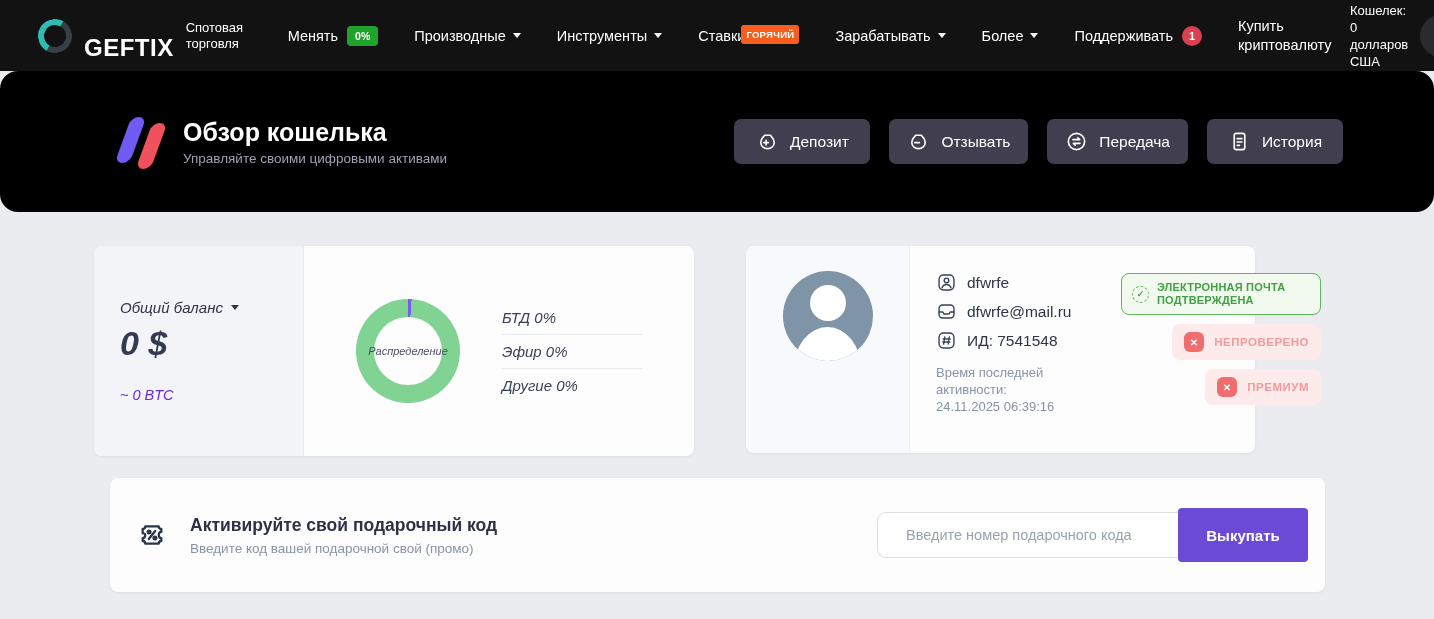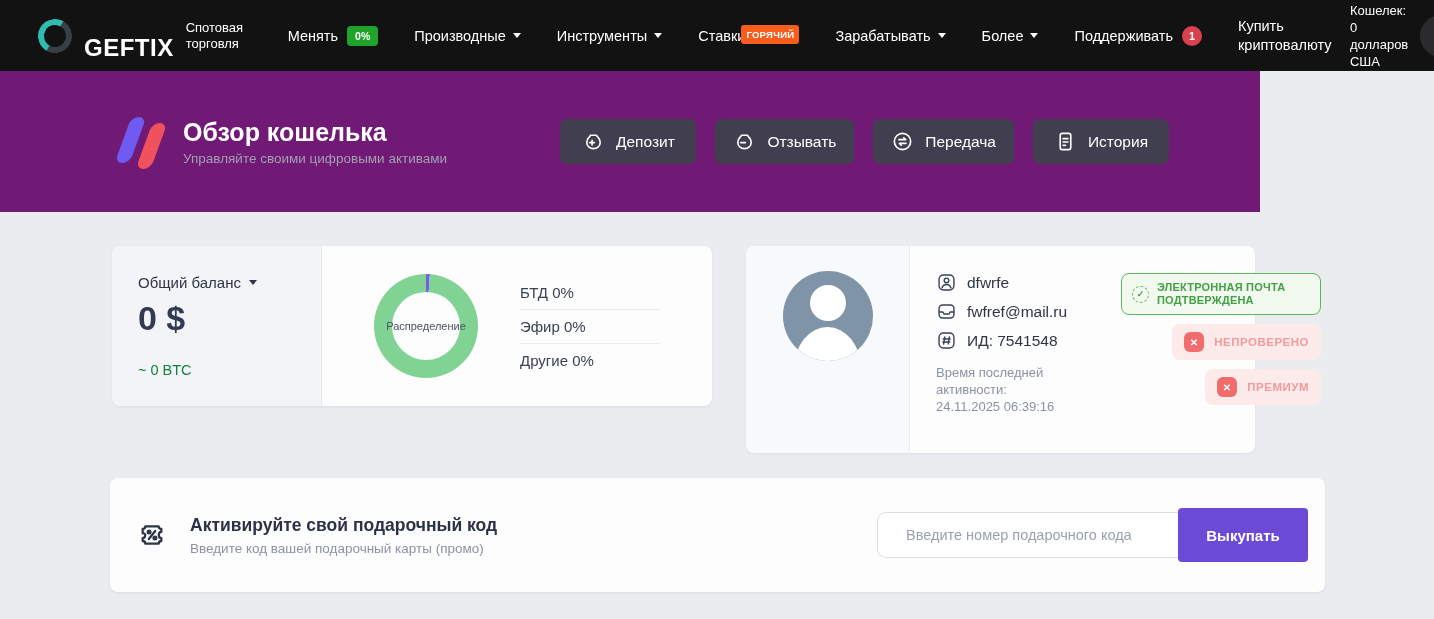--- a/index.html
+++ b/index.html
@@ -29,42 +29,42 @@
     display:inline-flex;align-items:center;justify-content:center;font-size:11px;margin-left:9px;font-weight:bold;}
   .wallet-summary{width:76px;font-size:13px;line-height:17px;margin-left:auto;
     align-self:flex-start;margin-top:2px;}
   .user-pill{background:#2b2b2e;border-radius:22px;height:42px;display:flex;align-items:center;
     padding:0 58px 0 18px;margin-left:12px;margin-right:-4px;position:relative;cursor:pointer;font-size:15px;}
   .avatar{border-radius:50%;background:#96a0ab;position:relative;overflow:hidden;}
   .avatar::before{content:"";position:absolute;width:40%;height:40%;background:#fff;border-radius:50%;top:16%;left:30%;}
   .avatar::after{content:"";position:absolute;width:74%;height:52%;background:#fff;
     border-radius:50% 50% 0 0 / 90% 90% 0 0;bottom:-14%;left:13%;}
   
-  .hero{position:absolute;top:71px;left:0;width:1260px;height:141px;background:#701a75;
-    display:flex;align-items:center;padding:0 91px 0 113px;}
+  .hero{position:absolute;top:71px;left:0;width:1434px;height:141px;background:#000000;
+    display:flex;align-items:center;padding:0 91px 0 113px;border-radius:18px;}
   .hero-mark{width:58px;height:56px;position:relative;margin-right:12px;flex:none;}
   .slash{position:absolute;width:15px;height:46px;border-radius:10px;transform:skewX(-20deg);}
   .slash.p{left:10px;top:3px;background:#6f5bf2;}
   .slash.r{left:31px;top:9px;background:#f0525d;}
   .hero-title{font-size:25px;font-weight:bold;color:#fff;}
   .hero-subtitle{font-size:13.5px;color:#a49fb5;margin-top:4px;}
   .hero-actions{margin-left:auto;display:flex;gap:19px;}
   .hero-btn{height:45px;min-width:136px;background:#413e4f;border:none;border-radius:7px;color:#fff;
     font-size:15.5px;display:flex;align-items:center;justify-content:center;gap:11px;padding:0 18px;
     cursor:pointer;font-family:inherit;}
   .hero-btn svg{flex:none;}
   
   .card{position:absolute;background:#fdfdfe;border-radius:8px;box-shadow:0 1px 3px rgba(40,45,60,.07);}
-  .balance-card{left:112px;top:246px;width:600px;height:160px;display:flex;}
+  .balance-card{left:94px;top:246px;width:600px;height:210px;display:flex;font-style:italic;}
   .balance-left{width:210px;background:#f3f4f7;border-right:1px solid #e7e9ed;border-radius:8px 0 0 8px;
     display:flex;flex-direction:column;justify-content:center;padding-left:26px;}
   .balance-label{font-size:15px;display:flex;align-items:center;}
   .balance-label .tri{border-top-color:#2f3547;margin-left:8px;}
   .balance-value{font-size:34px;font-weight:bold;color:#343a52;margin-top:8px;}
-  .balance-btc{font-size:14.5px;color:#15803d;margin-top:24px;}
+  .balance-btc{font-size:14.5px;color:#6d28d9;margin-top:24px;}
   .chart-area{flex:1;display:flex;align-items:center;padding-left:52px;gap:42px;}
   .donut{width:104px;height:104px;border-radius:50%;flex:none;
     background:conic-gradient(#7b5cf0 0deg 4deg,#81d394 4deg 360deg);
     position:relative;display:flex;align-items:center;justify-content:center;}
   .donut::before{content:"";position:absolute;width:68px;height:68px;background:#fdfdfe;border-radius:50%;}
   .donut-label{position:relative;z-index:1;font-size:11px;color:#4a5164;white-space:nowrap;}
   .legend{width:140px;}
   .legend-row{font-size:15px;color:#3b4254;padding:8px 0;}
   .legend-divider{height:1px;background:#e8eaee;}
   .profile-card{left:746px;top:246px;width:509px;height:207px;display:flex;}
@@ -225,21 +225,21 @@
         <circle cx="12" cy="9.6" r="2.6"></circle>
         <path d="M6.8 18.2c.9-2.7 2.9-4 5.2-4s4.3 1.3 5.2 4"></path>
       </svg>
       <span>dfwrfe</span>
     </div>
     <div class="info-row">
       <svg width="21" height="21" viewBox="0 0 24 24" fill="none" stroke="currentColor" stroke-width="1.6" stroke-linecap="round" stroke-linejoin="round">
         <rect x="3.5" y="4.5" width="17" height="15" rx="4"></rect>
         <path d="M3.5 12.5h4.2l1.5 2.4h5.6l1.5-2.4h4.2"></path>
       </svg>
-      <span>fwfref@mail.ru</span>
+      <span>dfwrfe@mail.ru</span>
     </div>
     <div class="info-row">
       <svg width="21" height="21" viewBox="0 0 24 24" fill="none" stroke="currentColor" stroke-width="1.6" stroke-linecap="round" stroke-linejoin="round">
         <rect x="3.5" y="3.5" width="17" height="17" rx="5"></rect>
         <path d="M10 8l-1.2 8M15.2 8 14 16M8.2 10.3h8M7.8 13.7h8"></path>
       </svg>
       <span>ИД: 7541548</span>
     </div>
     <div class="activity">
       <div>Время последней активности:</div>
@@ -264,19 +264,19 @@
 
 <div class="card gift-card">
   <svg class="gift-icon" width="32" height="32" viewBox="0 0 24 24" fill="none" stroke="currentColor" stroke-width="1.7" stroke-linecap="round" stroke-linejoin="round">
     <path d="M5 7.5c1.2 0 2-.8 2-2h10c0 1.2.8 2 2 2v2.2c-1.1 0-1.9 1-1.9 2.3s.8 2.3 1.9 2.3v2.2c-1.2 0-2 .8-2 2H7c0-1.2-.8-2-2-2v-2.2c1.1 0 1.9-1 1.9-2.3S6.1 10.7 5 10.7z"></path>
     <path d="M9.6 15l4.8-6"></path>
     <circle cx="9.8" cy="9.8" r="1.05"></circle>
     <circle cx="14.2" cy="14.3" r="1.05"></circle>
   </svg>
   <div class="gift-text">
     <div class="gift-title">Активируйте свой подарочный код</div>
-    <div class="gift-subtitle">Введите код вашей подарочный карты (промо)</div>
+    <div class="gift-subtitle">Введите код вашей подарочной свой (промо)</div>
   </div>
   <div class="gift-form">
     <input class="gift-input" type="text" placeholder="Введите номер подарочного кода" style="">
     <button class="gift-btn">Выкупать</button>
   </div>
 </div>
 
 </body></html>

